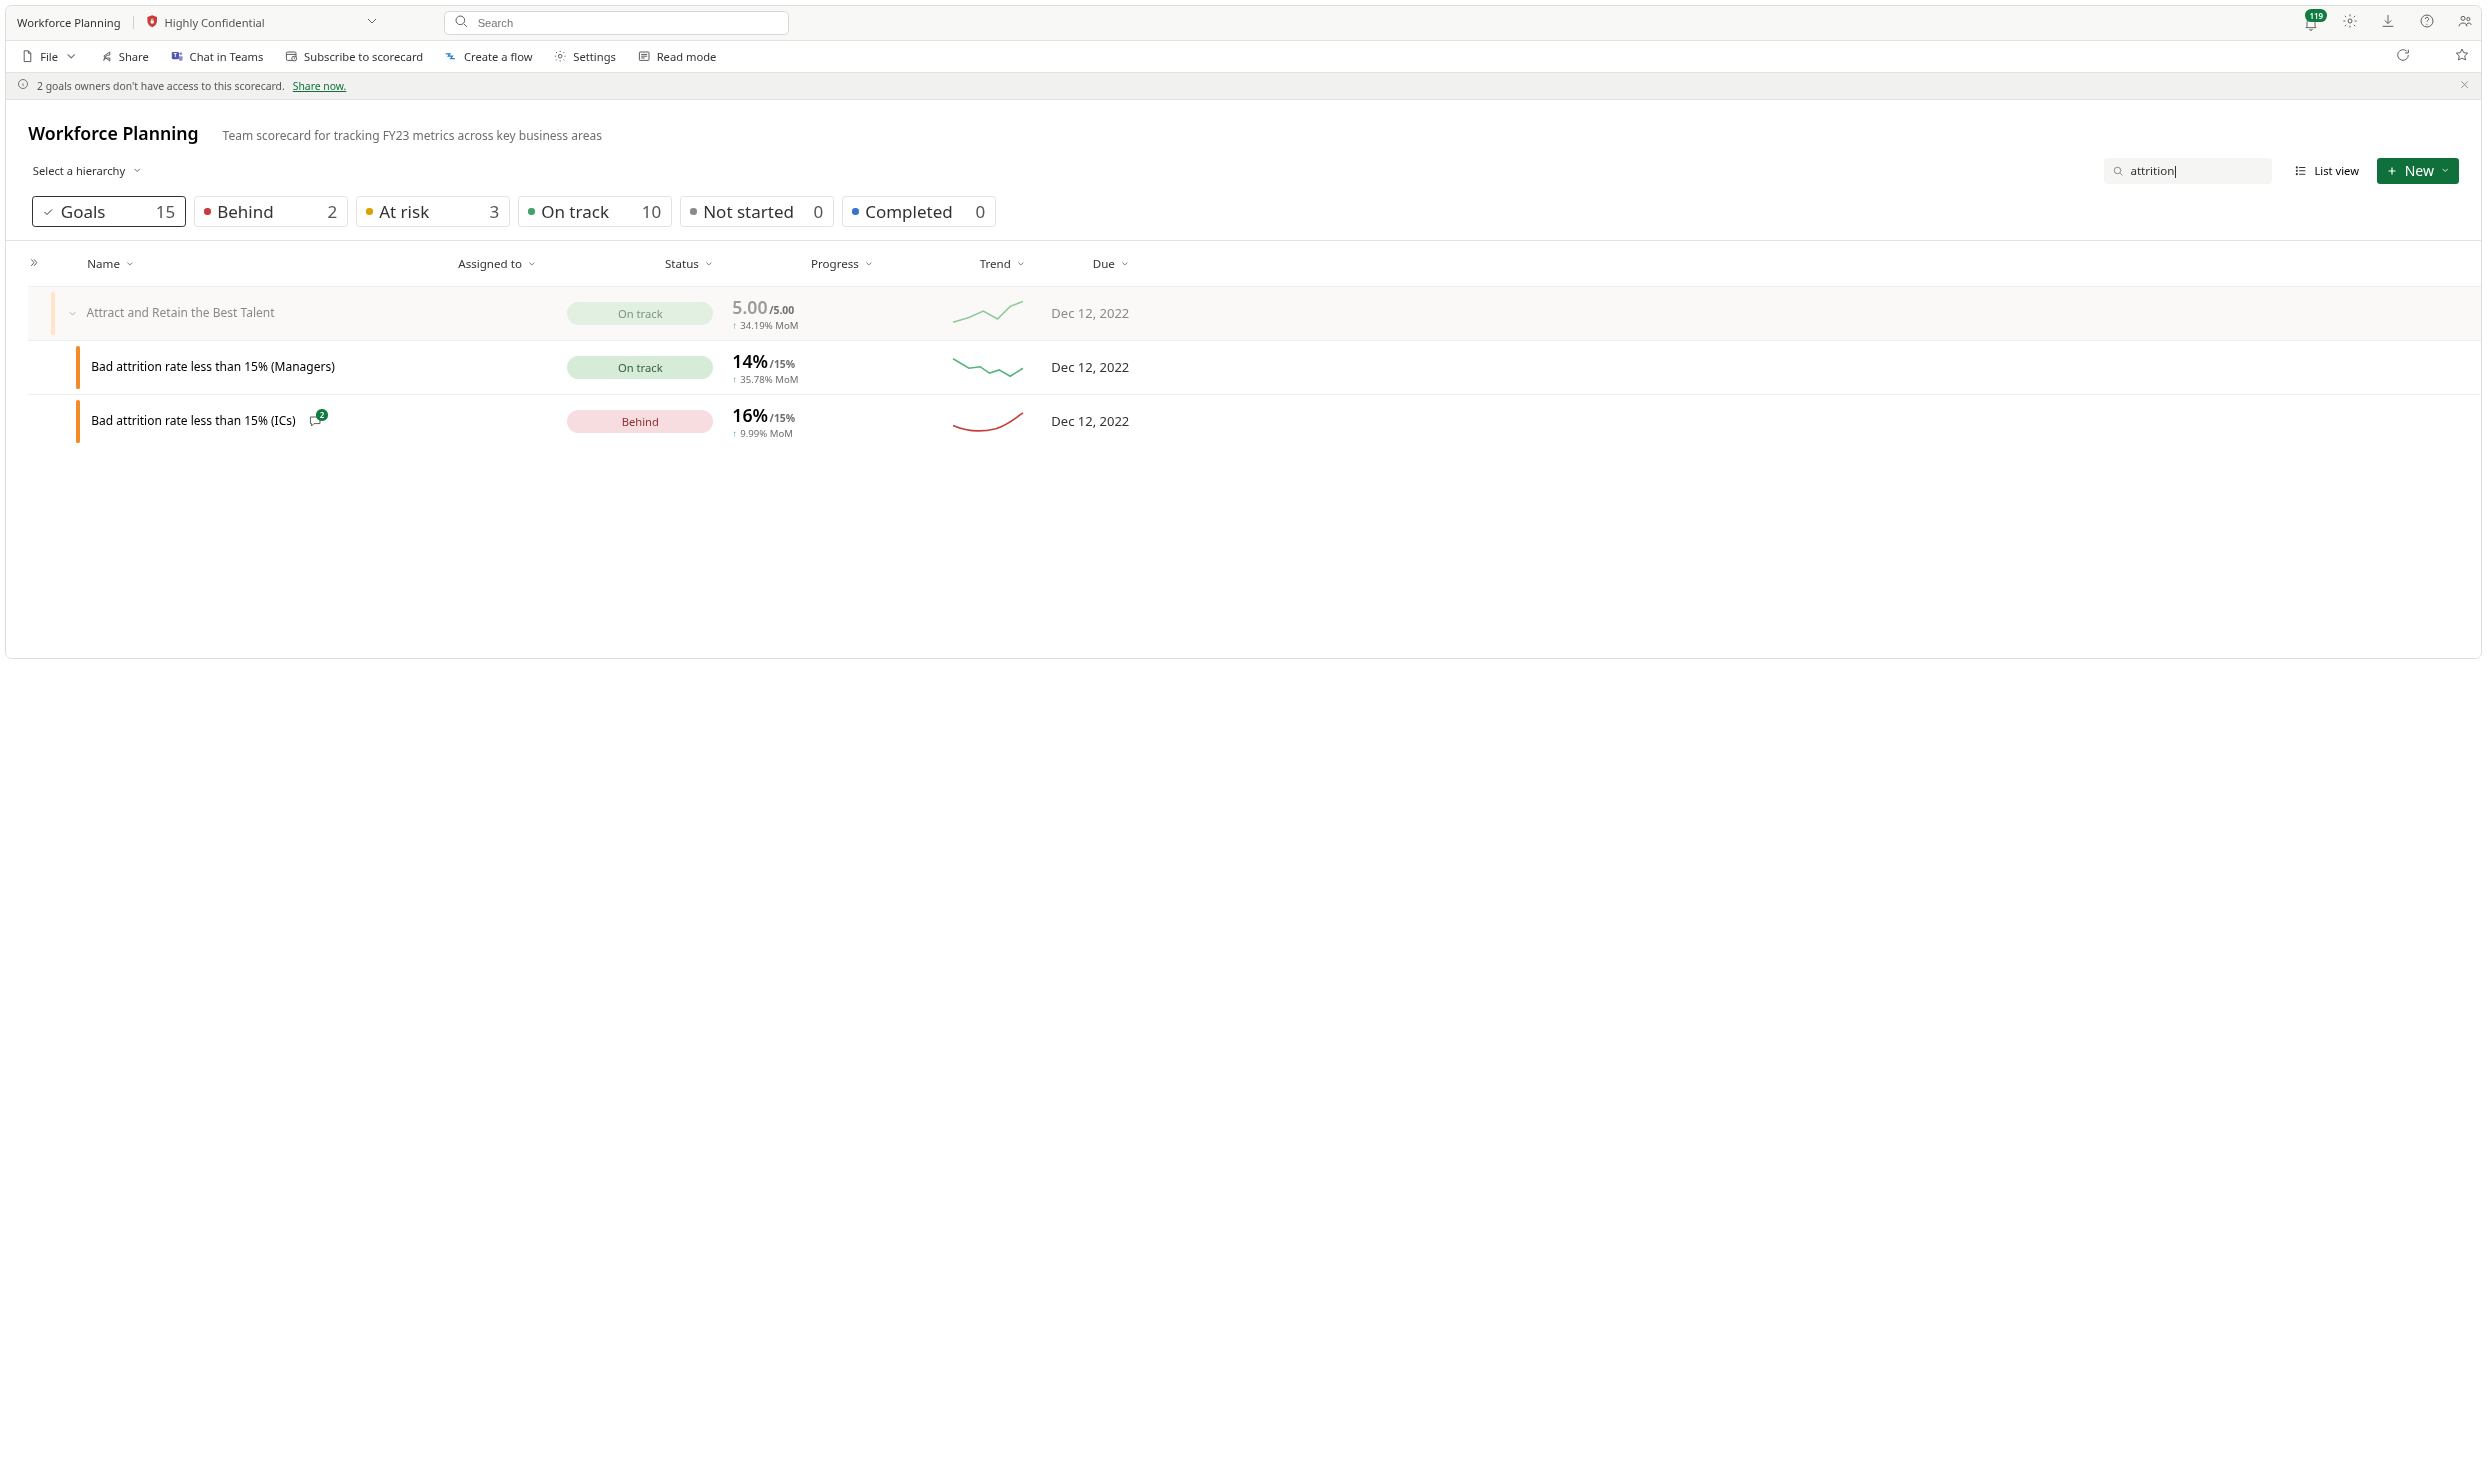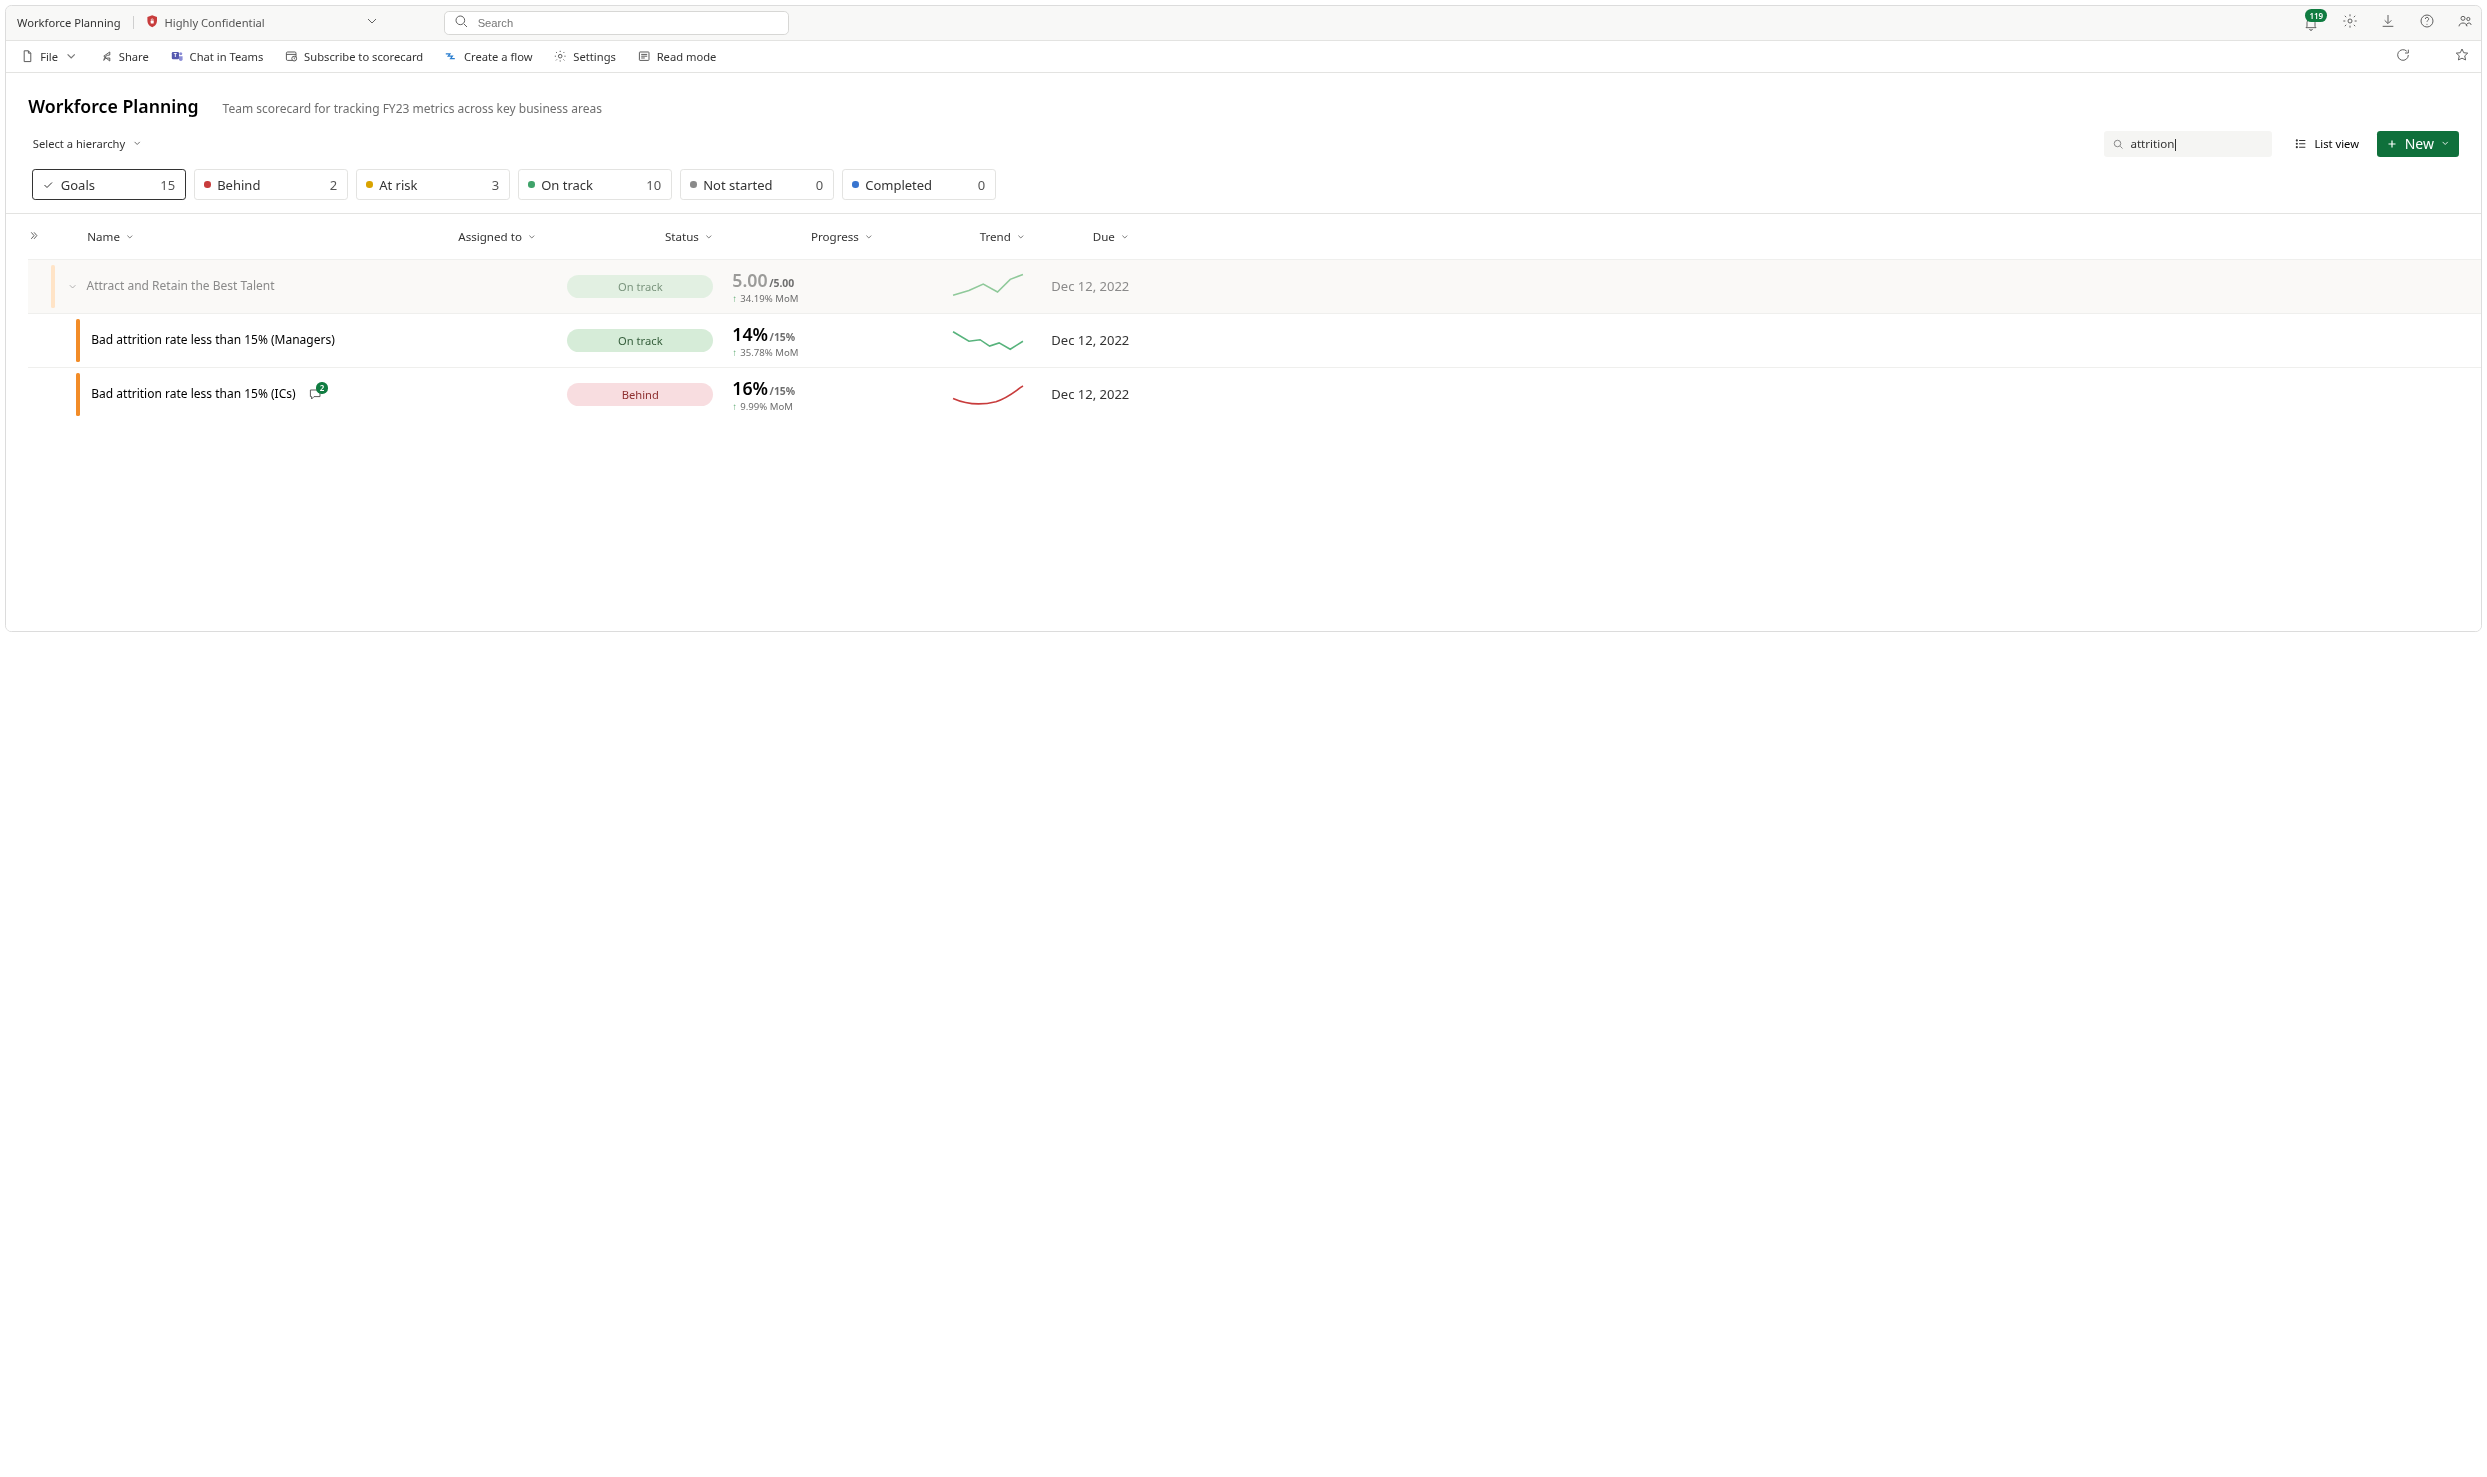--- a/index.html
+++ b/index.html
@@ -101,21 +101,21 @@
   .tabs{
     display:flex; gap:8px; padding:1.6px 22.5px 13px 26px;
     border-bottom:0.8px solid var(--border);
     background:var(--surface);
   }
   .tab{
     flex:0 0 154px; height:30.5px;
     background:#fff; border:0.8px solid var(--border);
     border-radius:3.2px;
     display:flex; align-items:center; padding:0 9.6px;
-    font-size:13px; color:#333;
+    font-size:17px; color:#333;
   }
   .tab.selected{border:1.6px solid #333;}
   .tab .dot{width:6.4px;height:6.4px;border-radius:50%; margin-right:6.4px;}
   .tab .count{margin-left:auto; color:#555;}
   .tab svg.check{width:12px;height:12px; margin-right:6.4px;}
 
   
   .table-wrap{padding:0 0 0 22.5px; background:var(--surface); min-height:417px;}
   .thead{
     display:grid;
@@ -296,20 +296,36 @@
         </svg>
     </span>
     <span style="width:14.4px"></span>
     <span>
       <svg class="icon" viewBox="0 0 24 24">
           <path d="M12 3l2.6 5.6 6 .6-4.5 4.1 1.3 6.1L12 16.8 6.6 19.4l1.3-6.1L3.4 9.2l6-.6z"></path>
         </svg>
     </span>
   </div>
 
+  <div class="notice">
+    <span>
+      <svg width="12" height="12" viewBox="0 0 24 24" fill="none" stroke="#666" stroke-width="1.8">
+          <circle cx="12" cy="12" r="9"></circle>
+          <path d="M12 8h.01"></path>
+          <path d="M12 11v5"></path>
+        </svg>
+    </span>
+    <span>2 goals owners don't have access to this scorecard.</span>
+    <a href="#">Share now.</a>
+    <span class="close">
+      <svg width="11.2" height="11.2" viewBox="0 0 24 24" fill="none" stroke="#888" stroke-width="2">
+          <path d="M5 5l14 14M19 5L5 19"></path>
+        </svg>
+    </span>
+  </div>
 
   <div style="background:var(--surface);">
     <div class="pagehdr">
       <h1>Workforce Planning</h1>
       <div class="sub">Team scorecard for tracking FY23 metrics across key business areas</div>
     </div>
 
     <div class="controls">
       <div class="select-h">
         <span>Select a hierarchy</span>

